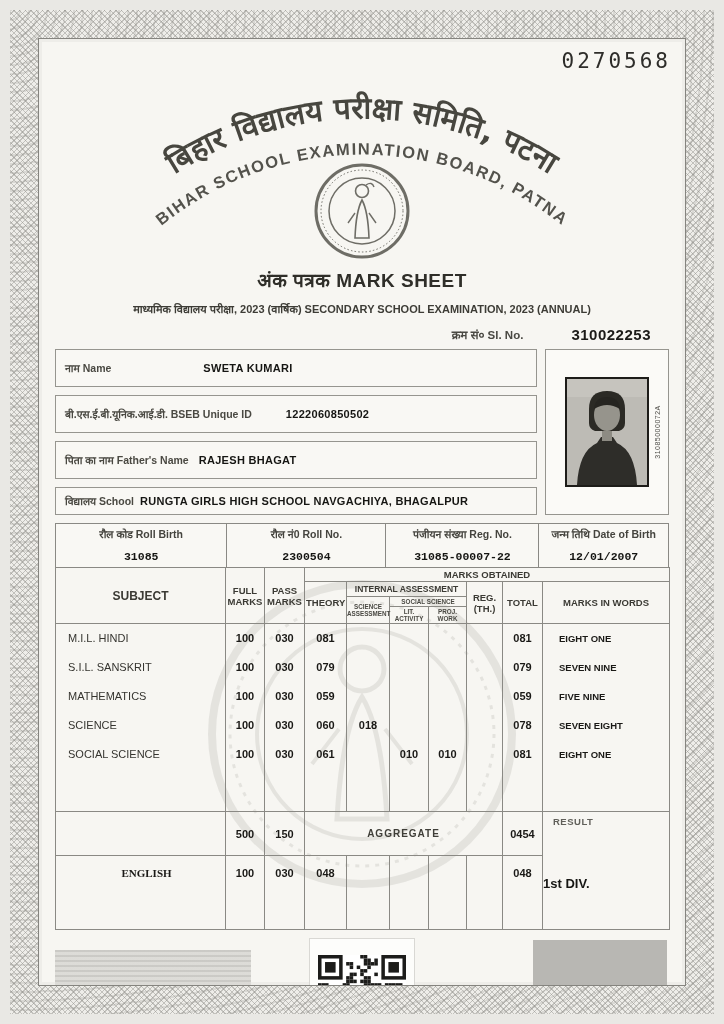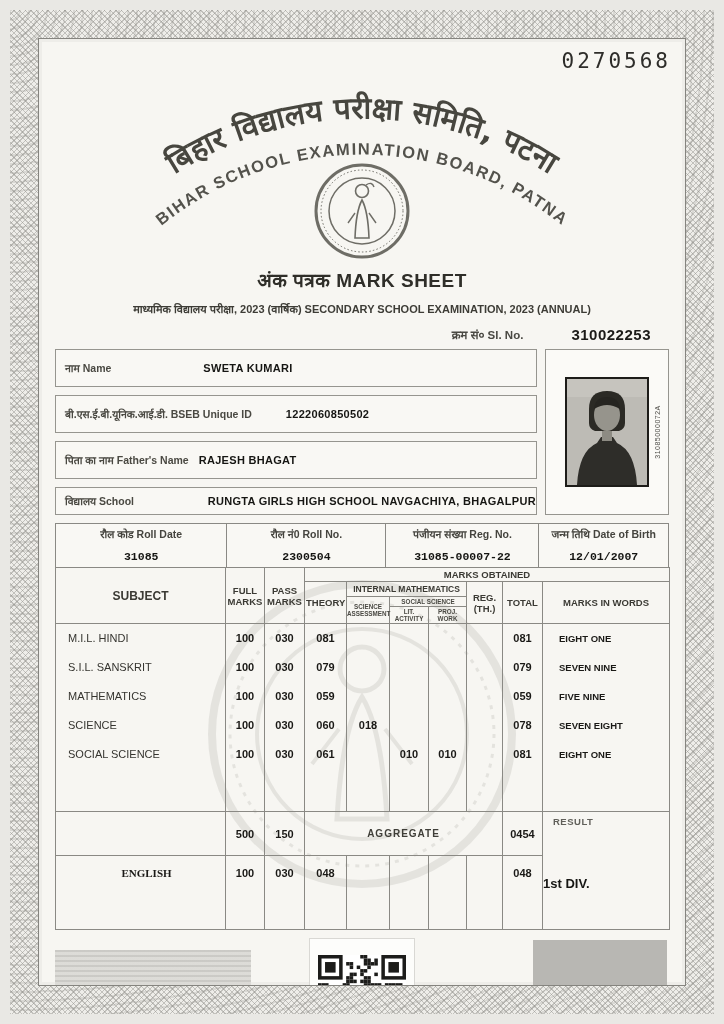--- a/index.html
+++ b/index.html
@@ -44,21 +44,21 @@
   .slno-label { font-size:11.5px; font-weight:bold; color:#4a4943; }
   .slno-value { font-size:15px; font-weight:bold; color:#1c1b18; letter-spacing:.5px; }
   
   .info-section { display:flex; gap:8px; }
   .info-fields { flex:1; }
   .field {
     border:1px solid #96958f; background:#f9f8f4;
     height:38px; display:flex; align-items:center;
     padding-left:9px; margin-bottom:8px; font-size:10.5px;
   }
-  .field:last-child { margin-bottom:0; height:28px;justify-content:space-between; }
+  .field:last-child { margin-bottom:0; height:28px; }
   .field .label { color:#4a4942; font-weight:bold; white-space:nowrap; }
   .field .value { font-weight:bold; color:#161613; font-size:11px; letter-spacing:.3px; white-space:nowrap; }
   .f0 .value { margin-left:92px; }
   .f1 .value { margin-left:34px; }
   .f2 .value { margin-left:10px; }
   .f3 .value { margin-left:10px; }
   .f4 .value { margin-left:6px; }
   .photo-box {
     width:124px; border:1px solid #96958f; background:#fbfaf7;
     position:relative; display:flex; align-items:center; justify-content:center;
@@ -177,21 +177,21 @@
           <path d="M 10 106 Q 12 72 30 64 L 34 58 L 46 58 L 50 64 Q 68 72 70 106 Z" fill="#2e2d29"></path>
           <rect x="35" y="52" width="10" height="10" fill="#8d8b83"></rect>
         </svg>
       </div>
       <div class="photo-number">31085000072A</div>
     </div>
   </div>
 
   <div class="roll-table">
     <div class="roll-cell rc0">
-      <div class="rlabel">रौल कोड Roll Date</div>
+      <div class="rlabel">रौल कोड Roll Birth</div>
       <div class="rvalue">31085</div>
     </div>
     <div class="roll-cell rc1">
       <div class="rlabel">रौल नं0 Roll No.</div>
       <div class="rvalue">2300504</div>
     </div>
     <div class="roll-cell rc2">
       <div class="rlabel">पंजीयन संख्या Reg. No.</div>
       <div class="rvalue">31085-00007-22</div>
     </div>
@@ -225,21 +225,21 @@
       </colgroup>
       <thead>
         <tr>
           <th class="h1" rowspan="4" style="font-size:12px;">SUBJECT</th>
           <th class="h1" rowspan="4">FULL MARKS</th>
           <th class="h1" rowspan="4">PASS MARKS</th>
           <th class="h1" colspan="7" style="padding:1px;">MARKS OBTAINED</th>
         </tr>
         <tr>
           <th class="h1" rowspan="3">THEORY</th>
-          <th class="h1" colspan="3" style="font-size:8.5px;">INTERNAL MATHEMATICS</th>
+          <th class="h1" colspan="3" style="font-size:8.5px;">INTERNAL ASSESSMENT</th>
           <th class="h1" rowspan="3">REG. (TH.)</th>
           <th class="h1" rowspan="3">TOTAL</th>
           <th class="h1" rowspan="3">MARKS IN WORDS</th>
         </tr>
         <tr>
           <th class="tiny" rowspan="2">SCIENCE ASSESSMENT</th>
           <th class="tiny" colspan="2">SOCIAL SCIENCE</th>
         </tr>
         <tr>
           <th class="tiny">LIT. ACTIVITY</th>

